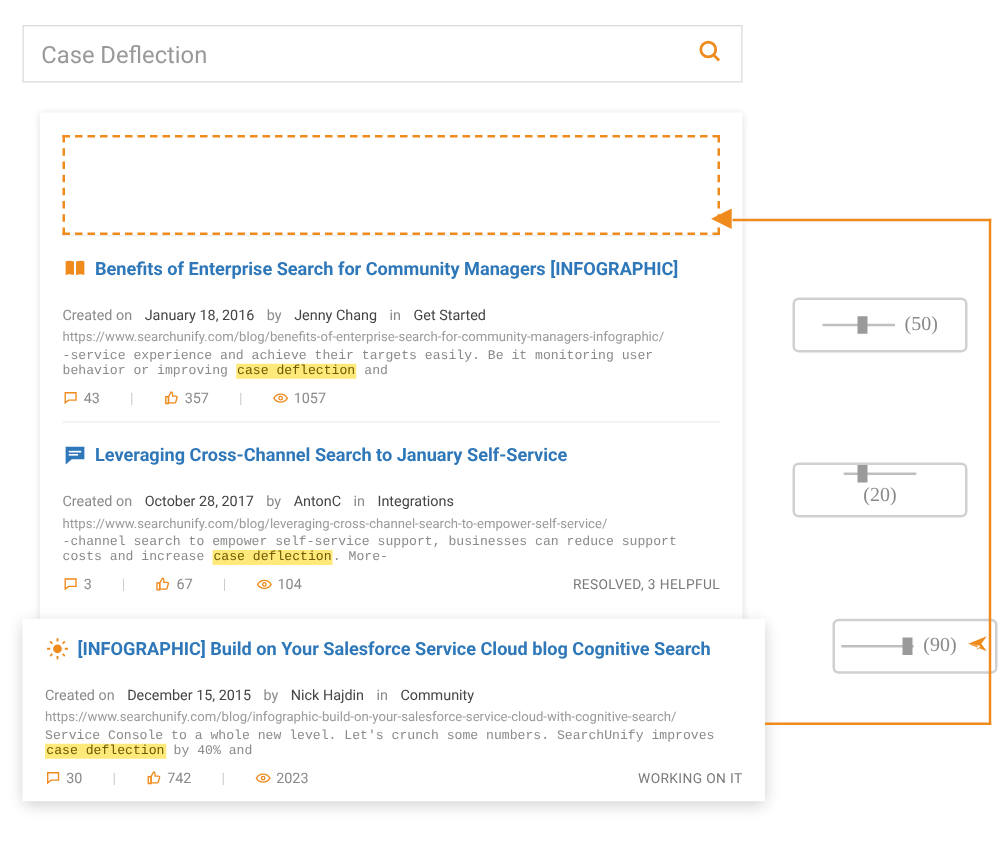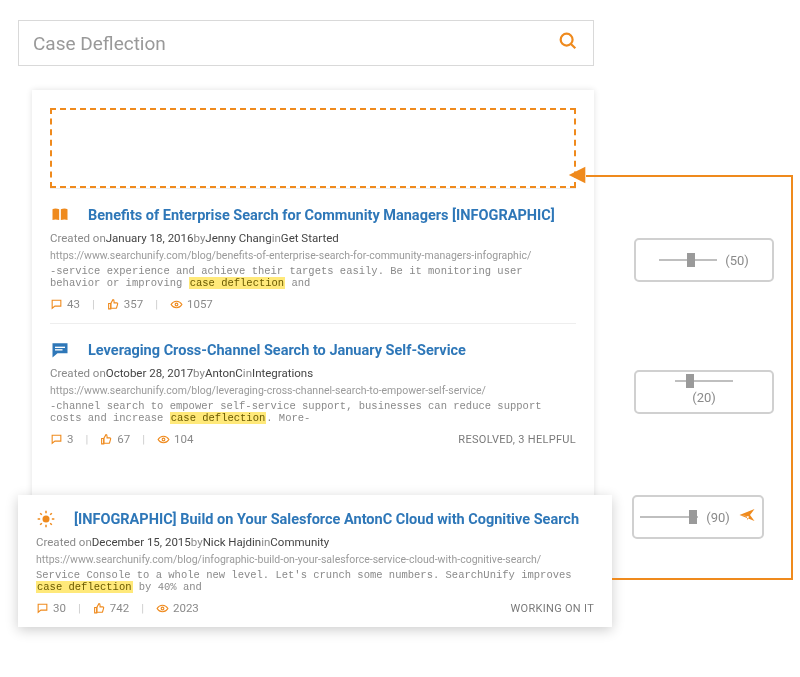--- a/index.html
+++ b/index.html
@@ -30,35 +30,35 @@
     box-shadow: 0 0 6px rgba(0,0,0,0.12);
     padding: 18px 18px 0 18px;
   }
   .dashed-box {
     width: 100%; height: 80px;
     border: 2px dashed #ef8a1d;
     position: relative;
   }
   .result { padding: 16px 0 12px 0; border-top: 1px solid #eee; }
   .result:first-of-type { border-top: none; }
-  .title-row { display: flex; align-items: center; gap: 18px; }
+  .title-row { display: flex; align-items: center; gap: 6px; }
   .title-icon { width: 20px; height: 20px; flex-shrink: 0; }
   .title-icon svg { width: 100%; height: 100%; }
   .result-title { color: #2e77b8; font-weight: 700; font-size: 14.5px; }
   .meta-row {
-    font-size: 11.5px; color: #6b6b6b; margin-top: 6px;
-    display: flex; gap: 0; flex-wrap: wrap;
+    font-size: 11.5px; color: #6b6b6b; margin-top: 20px;
+    display: flex; gap: 10px; flex-wrap: wrap;
   }
   .meta-label { color: #8a8a8a; }
   .meta-val { color: #444; }
   .url { color: #9a9a9a; font-size: 10.5px; margin-top: 4px; word-break: break-all; }
   .snippet { color: #8a8a8a; font-size: 10.5px; margin-top: 3px; font-family: Liberation Mono, monospace; }
   .hl { background: #ffe97a; color: #6b5a00; padding: 0 1px; }
   .stats-row {
-    display: flex; align-items: center; gap: 12px;
+    display: flex; align-items: center; gap: 24px;
     font-size: 11.5px; color: #ef8a1d; margin-top: 8px;
   }
   .stat { display: flex; align-items: center; gap: 4px; color: #ef8a1d; }
   .stat .num { color: #8a8a8a; }
   .sep { color: #ccc; }
   .status-right { margin-left: auto; color: #7a7a7a; font-size: 11px; text-transform: uppercase; letter-spacing: .3px; }
   .stat svg { width: 13px; height: 13px; }
   .lifted {
     position: absolute;
     top: 495px; left: 18px;
@@ -77,21 +77,21 @@
     display: flex; align-items: center; justify-content: center;
     gap: 8px;
   }
   .slider-track {
     width: 58px; height: 2px; background: #bfbfbf; position: relative;
   }
   .slider-thumb {
     position: absolute; top: -6px;
     width: 8px; height: 14px; background: #9a9a9a;
   }
-  .slider-val { color: #8a8a8a; font-size: 13px; }
+  .slider-val { color: #8a8a8a; font-size: 16px; font-family: Liberation Serif, serif; }
   .plane svg { width: 18px; height: 18px; }
   .connector {
     position: absolute; border: 0; background: #ef8a1d;
   }
 </style>
 </head>
 <body>
 
 <div class="search-bar">
   <span class="search-text">Case Deflection</span>
@@ -207,21 +207,21 @@
 </div>
 
 <div class="lifted">
   <div class="title-row">
     <span class="title-icon">
       <svg viewBox="0 0 24 24" fill="none" stroke="#ef8a1d" stroke-width="1.8">
           <circle cx="12" cy="12" r="4.2" fill="#ef8a1d" stroke="none"></circle>
           <path d="M12 2v3M12 19v3M2 12h3M19 12h3M5 5l2 2M17 17l2 2M19 5l-2 2M7 17l-2 2"></path>
         </svg>
     </span>
-    <a class="result-title">[INFOGRAPHIC] Build on Your Salesforce AntonC Cloud with Cognitive Search</a>
+    <a class="result-title">[INFOGRAPHIC] Build on Your Salesforce Service Cloud blog Cognitive Search</a>
   </div>
   <div class="meta-row">
     <span class="meta-label">Created on</span>
     <span class="meta-val">December 15, 2015</span>
     <span class="meta-label">by</span>
     <span class="meta-val">Nick Hajdin</span>
     <span class="meta-label">in</span>
     <span class="meta-val">Community</span>
   </div>
   <div class="url">https://www.searchunify.com/blog/infographic-build-on-your-salesforce-service-cloud-with-cognitive-search/</div>
@@ -262,21 +262,21 @@
   <span class="slider-val">(50)</span>
 </div>
 
 <div class="slider-box" style="top:370px; left:634px;flex-direction:column;">
   <div class="slider-track">
     <div class="slider-thumb" style="left:11px"></div>
   </div>
   <span class="slider-val">(20)</span>
 </div>
 
-<div class="slider-box" style="top:495px; left:632px; width:132px;">
+<div class="slider-box" style="top:495px; left:666px; width:132px;">
   <div class="slider-track">
     <div class="slider-thumb" style="left:49px"></div>
   </div>
   <span class="slider-val">(90)</span>
   <span class="plane">
     <svg viewBox="0 0 24 24" fill="#ef8a1d">
         <path d="M2 12l20-8-6 8 6 8-20-8zm0 0l10 2v5l3-5"></path>
       </svg>
   </span>
 </div>

